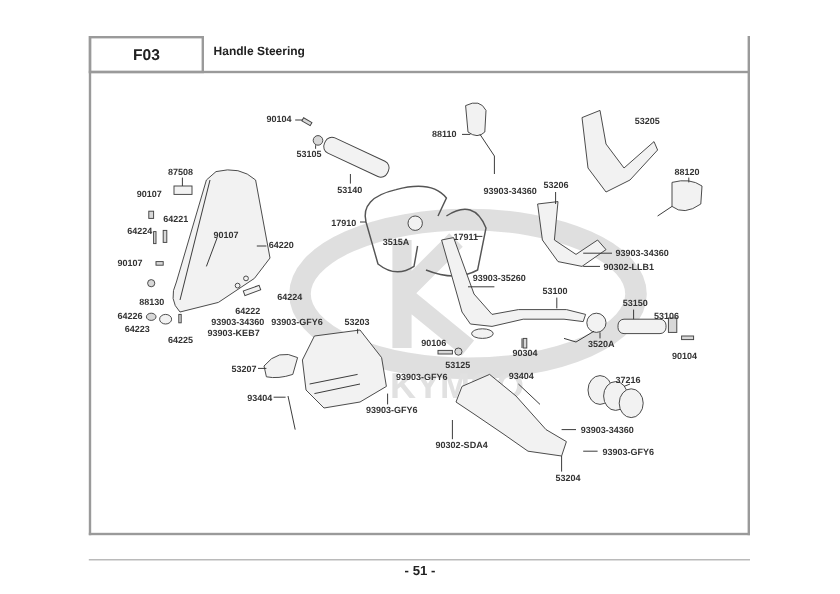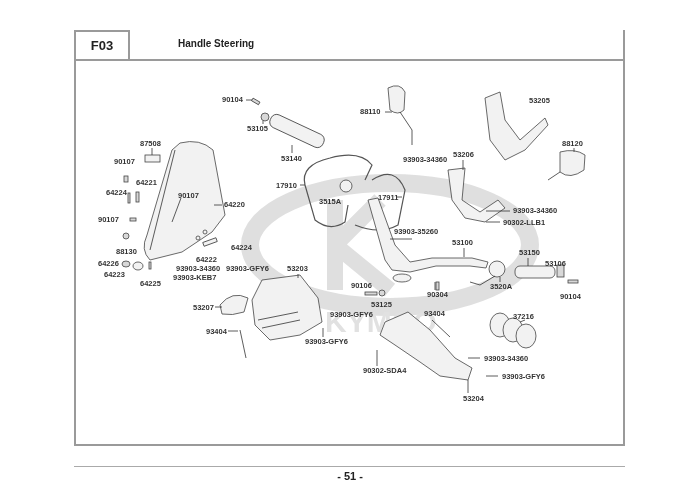--- a/index.html
+++ b/index.html
@@ -1,19 +1,19 @@
 <!DOCTYPE html>
 <html><head>
 <meta charset="utf-8">
 <style>
   html,body{margin:0;padding:0;background:#ffffff;}
   body{width:700px;height:495px;position:relative;overflow:hidden;font-family:"Liberation Sans",sans-serif;color:#222;}
   .frame{position:absolute;left:74px;top:30px;width:551px;height:416px;border-left:2px solid #9a9a9a;border-right:2px solid #9a9a9a;border-bottom:2px solid #9a9a9a;box-sizing:border-box;}
   .hdr-line{position:absolute;left:74px;top:59px;width:551px;height:2px;background:#9a9a9a;}
-  .code-box{position:absolute;left:74px;top:30px;width:56px;height:31px;border:2px solid #9a9a9a;box-sizing:border-box;display:flex;align-items:center;justify-content:center;font-weight:bold;font-size:13px;}
+  .code-box{position:absolute;left:74px;top:30px;width:96px;height:31px;border:2px solid #9a9a9a;box-sizing:border-box;display:flex;align-items:center;justify-content:center;font-weight:bold;font-size:13px;}
   .title{position:absolute;left:178px;top:38px;font-weight:bold;font-size:10px;}
   .footer-line{position:absolute;left:74px;top:466px;width:551px;height:1px;background:#aaa;}
   .page-num{position:absolute;left:0;width:700px;top:470px;text-align:center;font-weight:bold;font-size:11px;}
   svg.diagram{position:absolute;left:0;top:0;}
   .lbl{font-family:"Liberation Sans",sans-serif;font-size:7.5px;font-weight:bold;fill:#333;}
   .part{fill:#f2f2f2;stroke:#444;stroke-width:0.8;}
   .partd{fill:#d8d8d8;stroke:#444;stroke-width:0.8;}
   .lead{stroke:#333;stroke-width:0.8;fill:none;}
   .wire{stroke:#555;stroke-width:1.2;fill:none;}
 </style>

